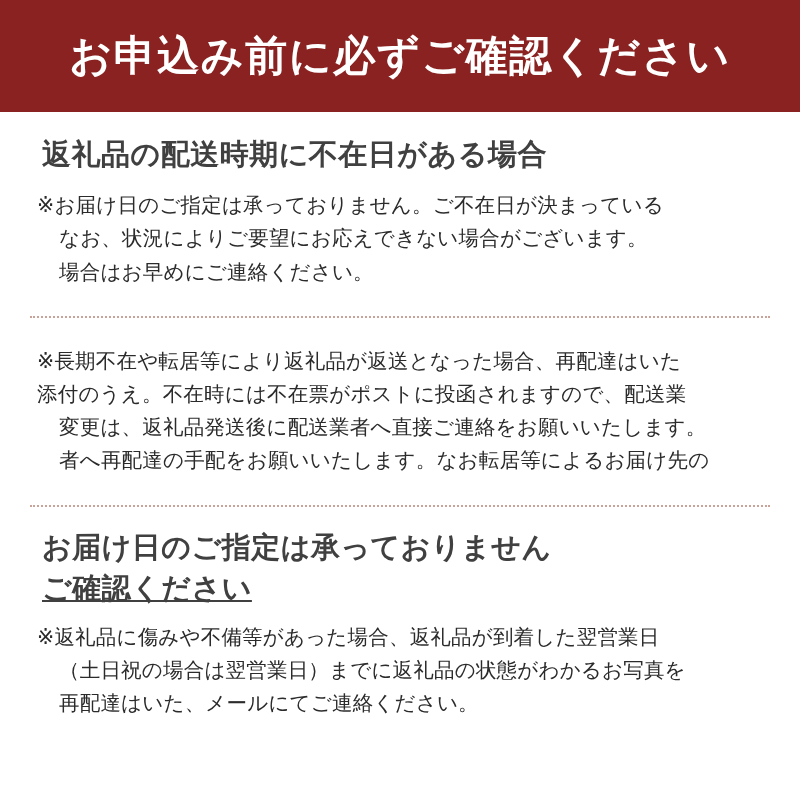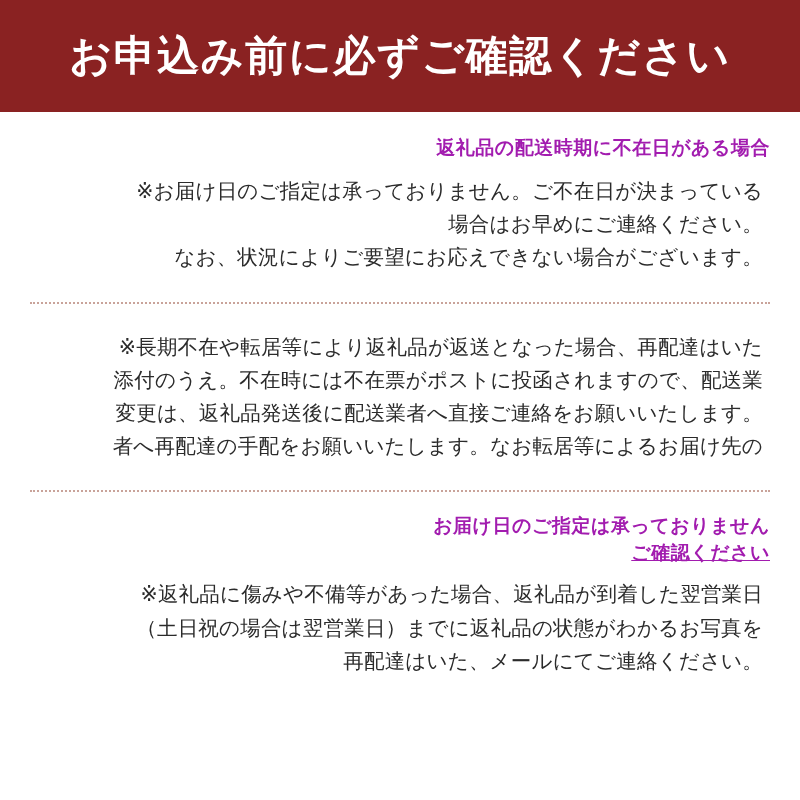--- a/index.html
+++ b/index.html
@@ -12,21 +12,20 @@
     background: #ffffff;
     font-family: "DejaVu Sans", "Liberation Sans", sans-serif;
     overflow: hidden;
   }
   .page {
     width: 800px;
     height: 800px;
     position: relative;
     box-sizing: border-box;
     background: #ffffff;
-    text-align: right;
   }
   .banner {
     width: 800px;
     height: 112px;
     background: #8a2222;
     display: flex;
     align-items: center;
     justify-content: center;
     box-sizing: border-box;
   }
@@ -43,26 +42,26 @@
     box-sizing: border-box;
   }
   .section {
     padding: 22px 0 20px 0;
     box-sizing: border-box;
   }
   .section + .section {
     border-top: 2px dotted #c9a39a;
   }
   .sec-heading {
-    color: #a21caf;
-    font-size: 19px;
+    color: #404040;
+    font-size: 29px;
     font-weight: bold;
     line-height: 1.42;
     letter-spacing: 0.5px;
-    margin: 0 0 12px 0;
+    margin: 0 0 12px 12px;
   }
   .sec-heading .hl2 {
     display: block;
     text-decoration: underline;
   }
   .para {
     color: #2b2b2b;
     font-size: 20.5px;
     line-height: 1.62;
     letter-spacing: 0.2px;
@@ -89,22 +88,22 @@
   </div>
 
   <div class="body-wrap">
 
     <div class="section s1">
       <div class="sec-heading">
         <span>返礼品の配送時期に不在日がある場合</span>
       </div>
       <div class="para">
         <span class="ln">※お届け日のご指定は承っておりません。ご不在日が決まっている</span>
+        <span class="ln ind">なお、状況によりご要望にお応えできない場合がございます。</span>
         <span class="ln ind">場合はお早めにご連絡ください。</span>
-        <span class="ln ind">なお、状況によりご要望にお応えできない場合がございます。</span>
       </div>
     </div>
 
     <div class="section s2">
       <div class="para">
         <span class="ln">※長期不在や転居等により返礼品が返送となった場合、再配達はいた</span>
         <span class="ln">添付のうえ。不在時には不在票がポストに投函されますので、配送業</span>
         <span class="ln ind">変更は、返礼品発送後に配送業者へ直接ご連絡をお願いいたします。</span>
         <span class="ln ind">者へ再配達の手配をお願いいたします。なお転居等によるお届け先の</span>
       </div>

